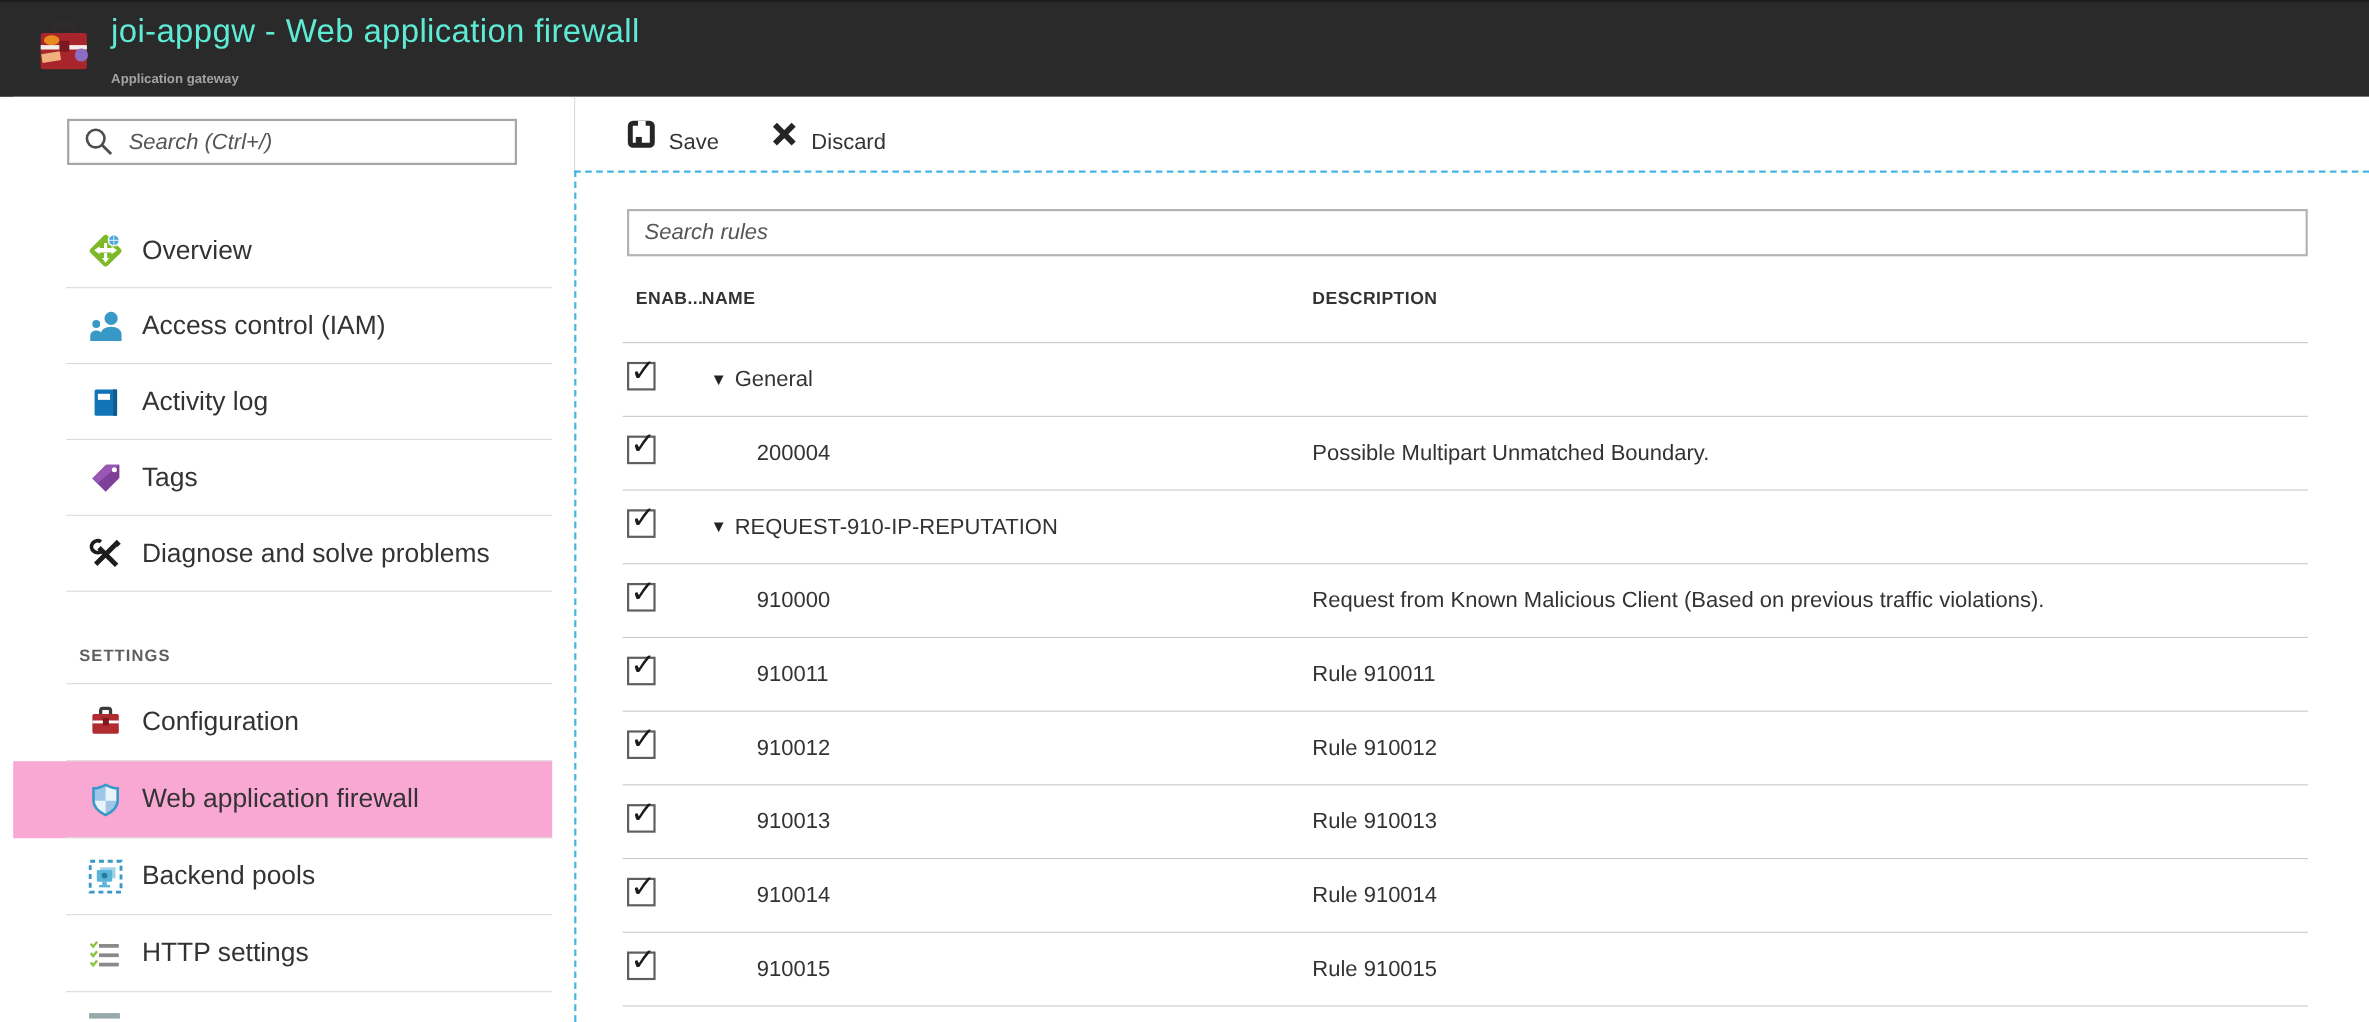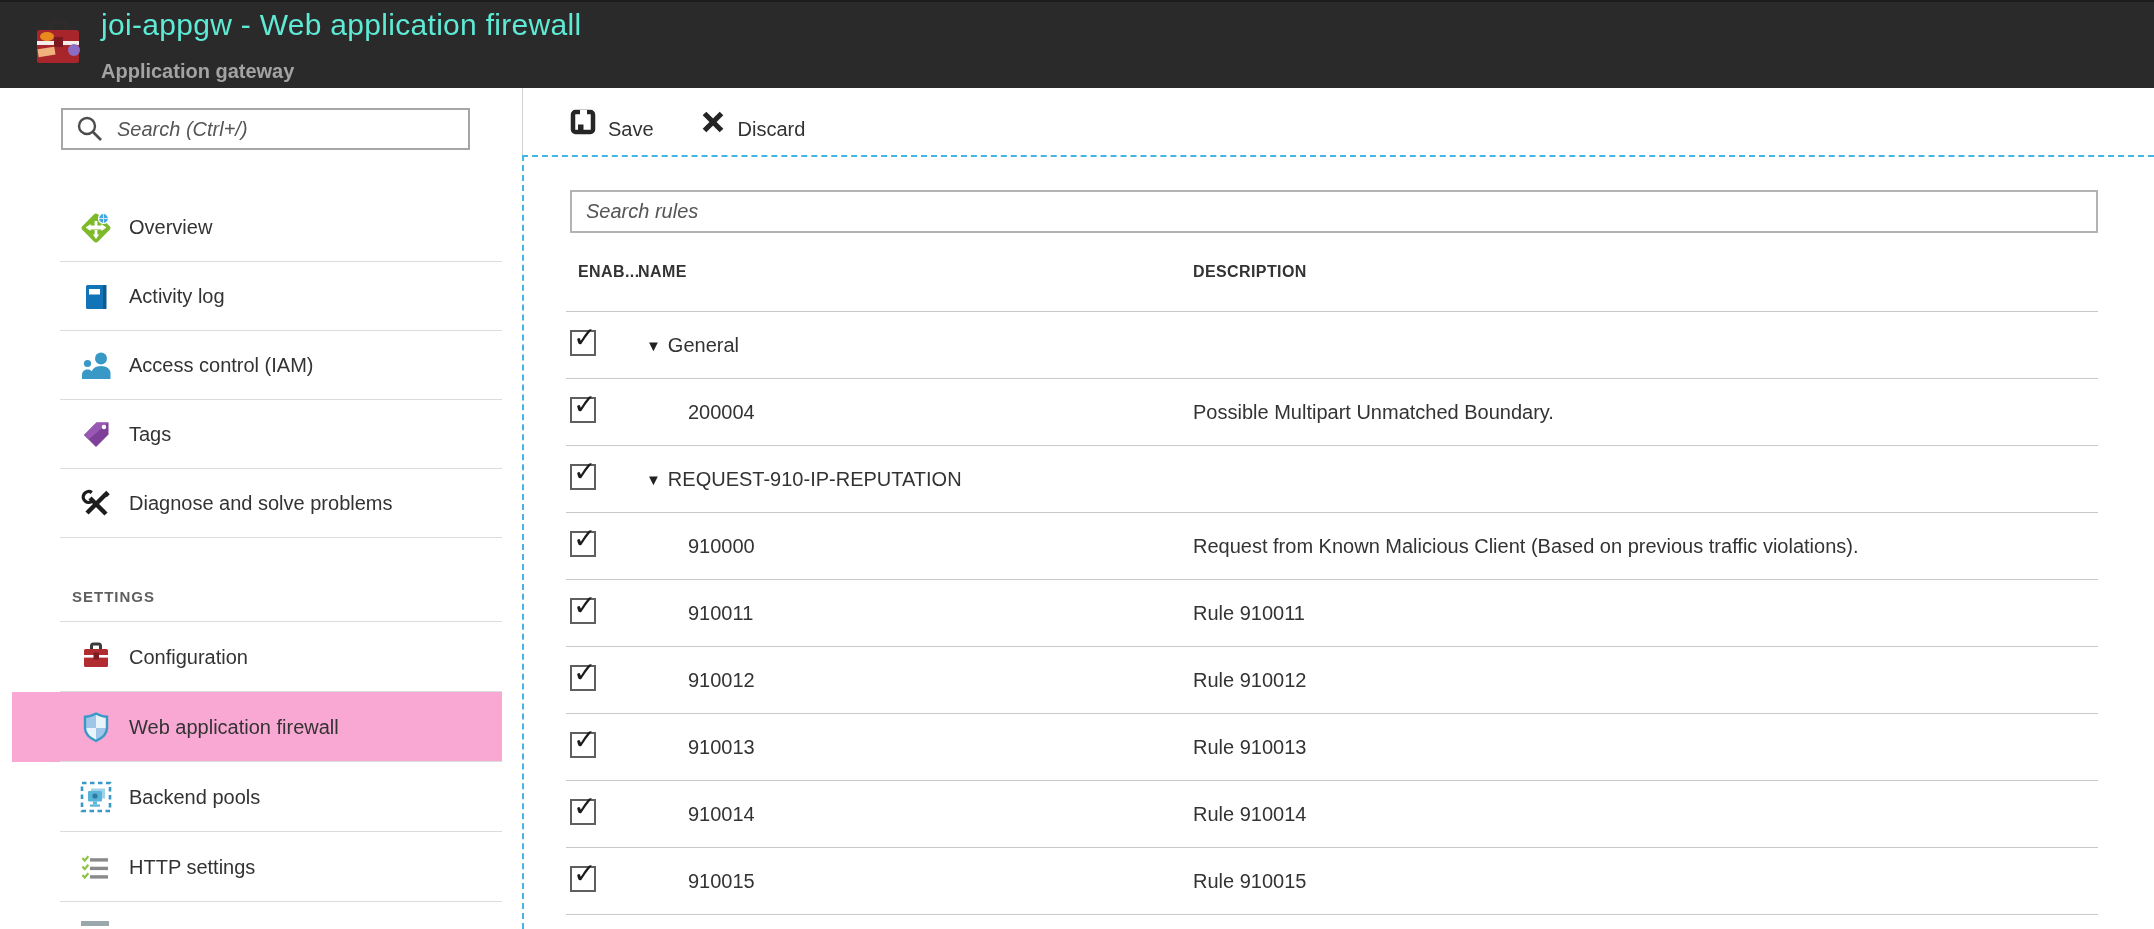--- a/index.html
+++ b/index.html
@@ -8,21 +8,21 @@
     font-family:"Liberation Sans","DejaVu Sans",sans-serif;color:#333;
     position:relative;
   }
   .topbar{
     height:88px;background:#2a2a2a;display:flex;align-items:center;
     border-top:2px solid #1c1c1c;box-sizing:border-box;
   }
   .app-icon{width:56px;height:56px;margin-left:30px;flex:0 0 auto;}
   .title-block{margin-left:15px;display:flex;flex-direction:column;}
   .blade-title{color:#5eead4;font-size:30px;font-weight:300;line-height:34px;letter-spacing:.3px;}
-  .blade-subtitle{color:#a3a3a3;font-size:20px;font-weight:bold;margin-top:18px;}
+  .blade-subtitle{color:#a3a3a3;font-size:12px;font-weight:bold;margin-top:18px;}
 
   .body-area{display:flex;height:841px;padding-left:12px;}
 
   
   .sidebar{width:511px;flex:0 0 511px;box-sizing:border-box;border-right:1px solid #d4d4d4;background:#fff;}
   .side-search{
     margin:20px 0 0 49px;width:409px;height:42px;box-sizing:border-box;
     border:2px solid #a6a6a6;display:flex;align-items:center;background:#fff;
   }
   .side-search .icon{margin-left:12px;width:30px;height:30px;}
@@ -32,21 +32,21 @@
   }
   .side-search input::placeholder{font-style:italic;color:#555;}
   .nav{margin-top:43px;}
   .nav-item{
     height:69px;width:490px;display:flex;align-items:center;position:relative;cursor:pointer;
   }
   .nav2 .nav-item{height:70px;text-align:center;}
   .nav-item::after{content:'';position:absolute;left:48px;right:0;bottom:0;height:1px;background:#dcdcdc;}
   .nav-item.selected{background:#f9a8d4;}
   .nav-item .icon{width:34px;height:34px;margin-left:67px;margin-right:16px;flex:0 0 auto;}
-  .nav-label{font-size:20px;color:#333;}
+  .nav-label{font-size:24px;color:#333;}
   .section-head{height:84px;width:490px;position:relative;}
   .section-head::after{content:'';position:absolute;left:48px;right:0;bottom:0;height:1px;background:#dcdcdc;}
   .section-label{position:absolute;left:60px;bottom:17px;font-size:15px;font-weight:bold;color:#5f5f5f;letter-spacing:1px;}
 
   
   .content{flex:1;position:relative;background:#fff;}
   .toolbar{height:67px;display:flex;align-items:center;}
   .tb-btn{display:flex;align-items:center;cursor:pointer;}
   .tb-btn .icon{width:26px;height:26px;margin-right:12px;}
   .tb-label{font-size:20px;color:#333;margin-top:16px;}
@@ -126,37 +126,37 @@
     <path d="M15.6 19 h2.8 v4.6 h1.8 l-3.2 4.4 -3.2 -4.4 h1.8 z" fill="#fff"></path>
     <circle cx="24.5" cy="7.5" r="5" fill="#45a7dd" stroke="#fff" stroke-width="1.2"></circle>
     <path d="M20 7.5 h9 M24.5 3 v9" stroke="#cfe9f7" stroke-width="1"></path>
   </svg>
           </span>
           <span class="nav-label">Overview</span>
         </div>
         <div class="nav-item">
           <span class="icon">
             <svg viewBox="0 0 34 34">
-    <rect x="7" y="5" width="20" height="24" rx="1.5" fill="#1173b8"></rect>
-    <rect x="24" y="5" width="3.5" height="24" fill="#0d5a91"></rect>
-    <rect x="10" y="9" width="11" height="5.5" fill="#fff"></rect>
-  </svg>
-          </span>
-          <span class="nav-label">Activity log</span>
-        </div>
-        <div class="nav-item">
-          <span class="icon">
-            <svg viewBox="0 0 34 34">
     <circle cx="8.5" cy="14.5" r="3.6" fill="#3999c6"></circle>
     <path d="M3 30 v-4.5 c0-3 2.5-5 5.5-5 s5.5 2 5.5 5 V30 z" fill="#3999c6"></path>
     <circle cx="22" cy="9.5" r="6" fill="#3999c6"></circle>
     <path d="M12.5 30 v-6 c0-4.2 4.2-7 9.5-7 s9.5 2.8 9.5 7 v6 z" fill="#3999c6"></path>
   </svg>
           </span>
           <span class="nav-label">Access control (IAM)</span>
+        </div>
+        <div class="nav-item">
+          <span class="icon">
+            <svg viewBox="0 0 34 34">
+    <rect x="7" y="5" width="20" height="24" rx="1.5" fill="#1173b8"></rect>
+    <rect x="24" y="5" width="3.5" height="24" fill="#0d5a91"></rect>
+    <rect x="10" y="9" width="11" height="5.5" fill="#fff"></rect>
+  </svg>
+          </span>
+          <span class="nav-label">Activity log</span>
         </div>
         <div class="nav-item">
           <span class="icon">
             <svg viewBox="0 0 34 34">
     <path d="M5 17 L17.5 4.5 H29.5 V16.5 L17 29 z" fill="#7e3f98"></path>
     <path d="M5 17 L17.5 4.5 H29.5 L9.5 21.5 z" fill="#9a58b5"></path>
     <circle cx="25" cy="9" r="2.3" fill="#fff"></circle>
   </svg>
           </span>
           <span class="nav-label">Tags</span>

